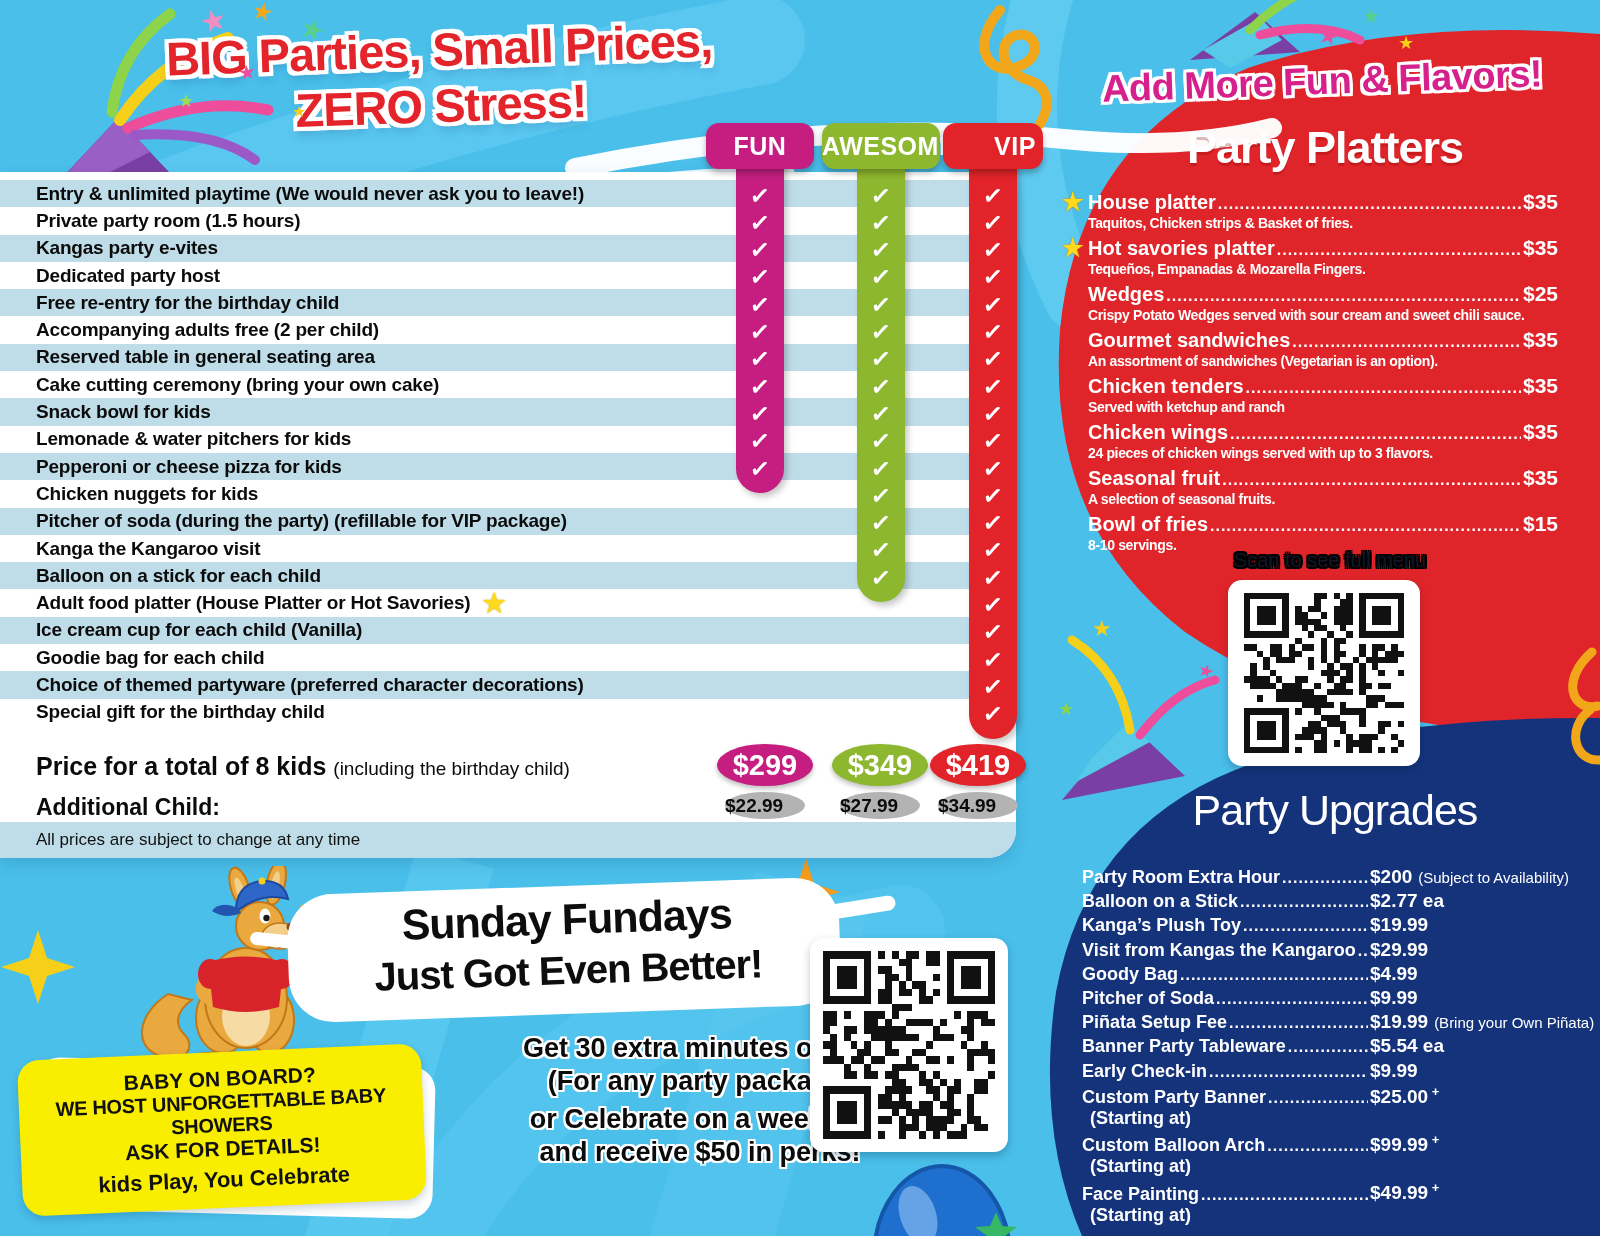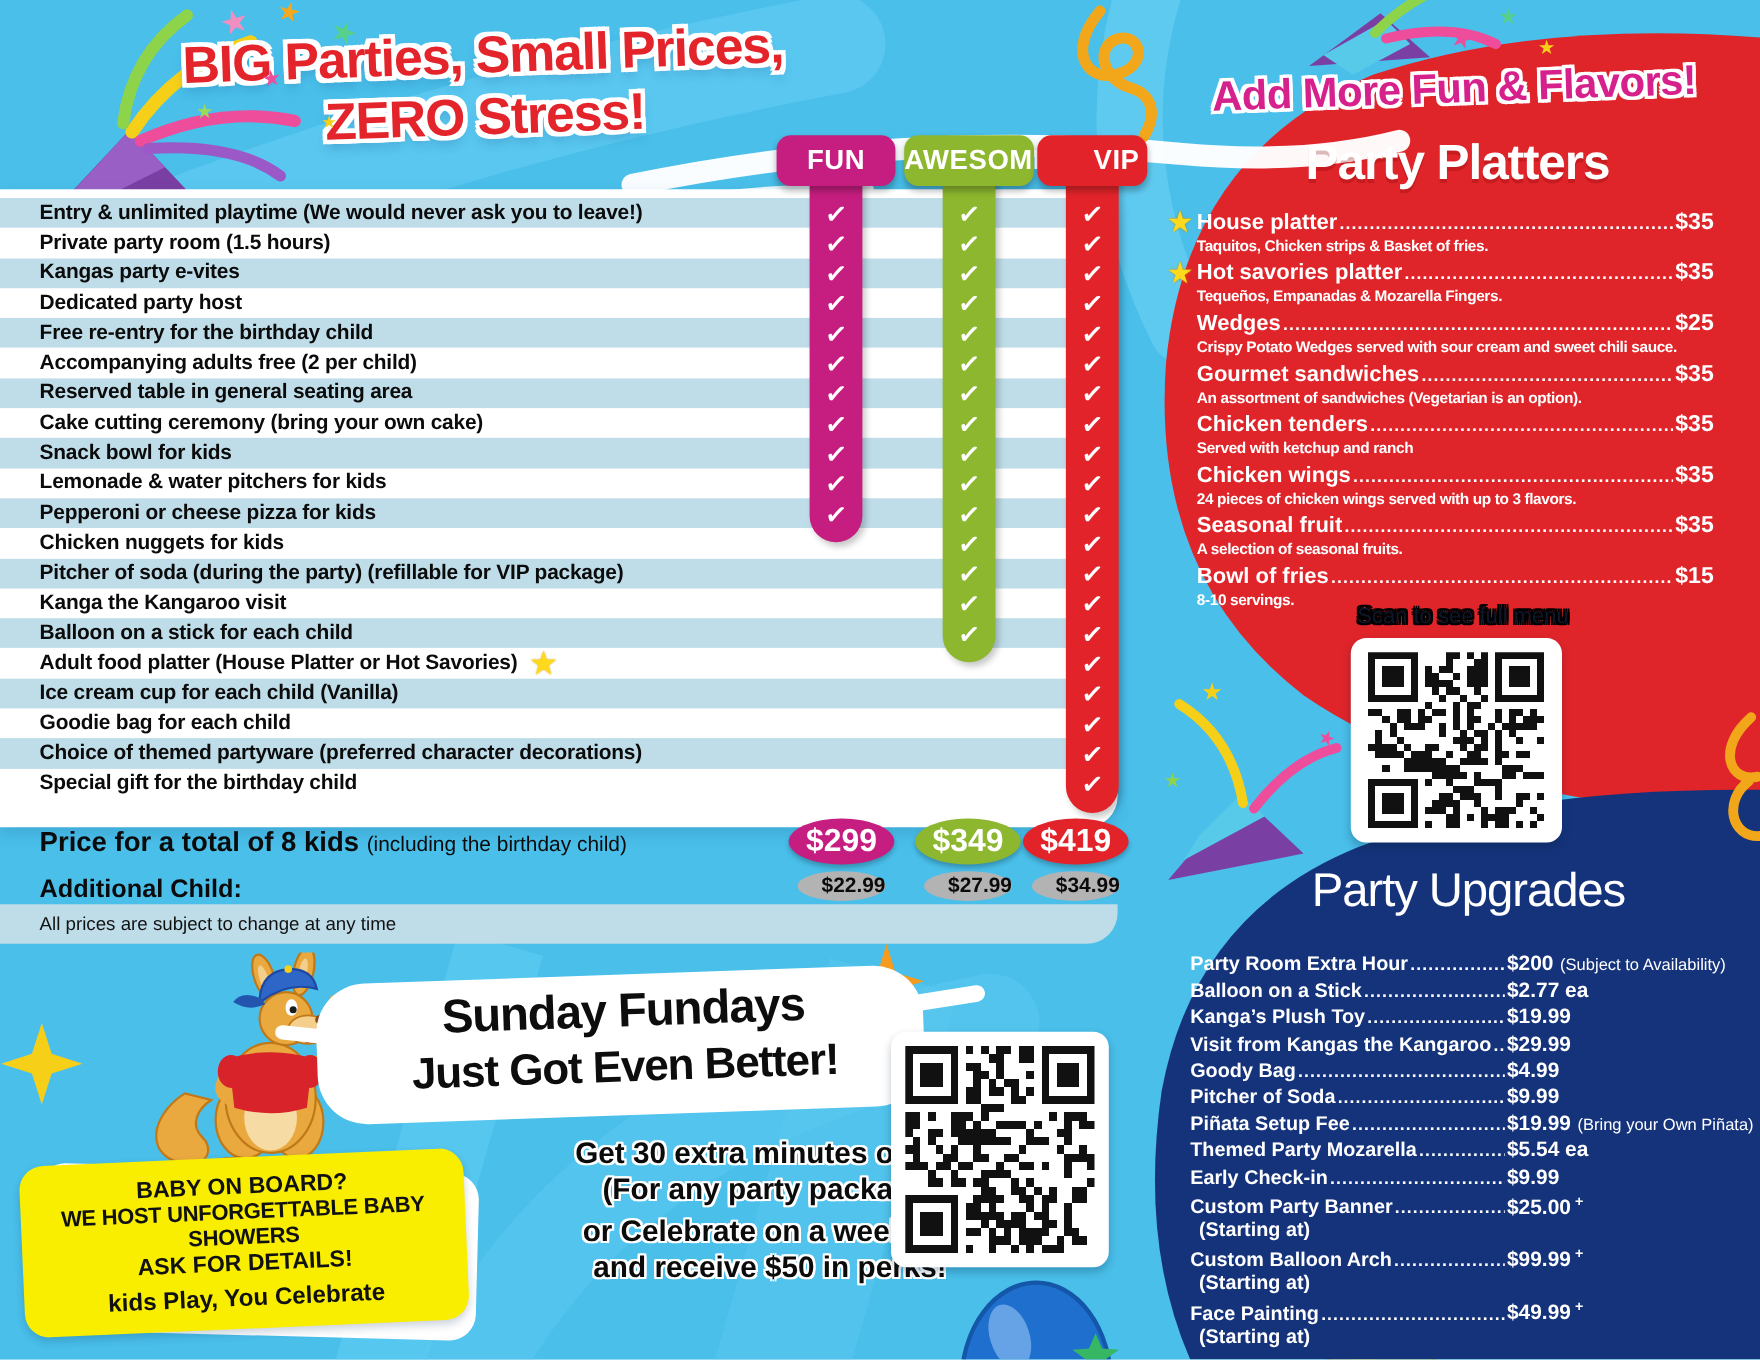--- a/index.html
+++ b/index.html
@@ -9,30 +9,30 @@
   .abs{position:absolute;}
   svg{display:block;}
   
   .ow2{text-shadow:-2px -2px 0 #fff,2px -2px 0 #fff,-2px 2px 0 #fff,2px 2px 0 #fff,-2px 0 0 #fff,2px 0 0 #fff,0 -2px 0 #fff,0 2px 0 #fff;}
   .ow3{text-shadow:-3px -3px 0 #fff,3px -3px 0 #fff,-3px 3px 0 #fff,3px 3px 0 #fff,-3px 0 0 #fff,3px 0 0 #fff,0 -3px 0 #fff,0 3px 0 #fff;}
   .ow4{text-shadow:-4px -4px 0 #fff,4px -4px 0 #fff,-4px 4px 0 #fff,4px 4px 0 #fff,-4px 0 0 #fff,4px 0 0 #fff,0 -4px 0 #fff,0 4px 0 #fff,0 7px 10px rgba(30,80,140,.35);}
   .ob2{text-shadow:-2px -2px 0 #000,2px -2px 0 #000,-2px 2px 0 #000,2px 2px 0 #000,-2px 0 0 #000,2px 0 0 #000,0 -2px 0 #000,0 2px 0 #000;}
   
   .title{left:50px;top:22px;width:780px;transform:rotate(-2deg);text-align:center;color:#E3242B;font-weight:bold;letter-spacing:-1px;line-height:56px;font-size:47px;}
   
-  .panel{left:0;top:172px;width:1016px;height:580px;background:#fff;border-radius:0 28px 28px 0;box-shadow:0 6px 14px rgba(20,80,120,.18);}
+  .panel{left:0;top:172px;width:1016px;height:686px;background:#fff;border-radius:0 28px 28px 0;box-shadow:0 6px 14px rgba(20,80,120,.18);}
   .feat-table{position:absolute;left:0;top:8px;width:100%;}
   .feat-row{position:relative;height:27.3px;display:flex;align-items:center;padding-left:36px;font-weight:bold;font-size:19px;color:#0b0b0b;letter-spacing:-0.2px;white-space:nowrap;}
   .feat-row.alt{background:#BFDDE9;}
   .feat-star{color:#FFD91C;font-size:26px;margin-left:12px;text-shadow:0 0 2px #caa000;line-height:20px;}
   .col-hdr{position:absolute;top:123px;height:46px;line-height:46px;border-radius:13px;text-align:center;color:#fff;font-weight:bold;font-size:25px;letter-spacing:.5px;box-shadow:0 4px 6px rgba(0,0,0,.28);z-index:6;}
   .ribbon{position:absolute;width:48px;border-radius:0 0 24px 24px;box-shadow:3px 4px 6px rgba(0,0,0,.22);z-index:5;}
   .check{position:absolute;left:0;width:100%;height:27.3px;line-height:27.3px;text-align:center;color:#fff;font-weight:bold;font-size:24px;transform:rotate(6deg);}
   .price-oval{position:absolute;top:744px;width:96px;height:42px;line-height:42px;border-radius:50%;text-align:center;color:#fff;font-weight:bold;font-size:29px;box-shadow:0 3px 5px rgba(0,0,0,.25);z-index:6;}
-  .addl-oval{position:absolute;top:792px;width:80px;height:27px;line-height:27px;border-radius:50%;text-align:right;background:#b3b3b3;color:#0b0b0b;font-weight:bold;font-size:19px;z-index:6;}
+  .addl-oval{position:absolute;top:792px;width:80px;height:27px;line-height:27px;border-radius:50%;text-align:left;background:#b3b3b3;color:#0b0b0b;font-weight:bold;font-size:19px;z-index:6;}
   .price-label{position:absolute;left:36px;top:580px;font-size:25px;color:#0b0b0b;white-space:nowrap;}
   .price-label .b{font-weight:bold;}
   .price-label .n{font-size:19px;font-weight:normal;}
   .addl-label{position:absolute;left:36px;top:622px;font-size:23px;font-weight:bold;color:#0b0b0b;}
   .foot-strip{position:absolute;left:0;top:650px;width:100%;height:36px;background:#BFDDE9;border-radius:0 0 28px 0;}
   .foot-strip span{display:block;padding-left:36px;line-height:36px;font-size:17px;color:#111;}
   
   .addmore{left:1072px;top:60px;width:500px;text-align:center;font-weight:bold;font-size:38px;letter-spacing:-0.5px;color:#D6218C;transform:rotate(-2deg);z-index:7;}
   .platters-title{left:1090px;top:122px;width:470px;text-align:center;color:#fff;font-weight:bold;font-size:45px;letter-spacing:-1px;z-index:7;text-shadow:0 3px 0 rgba(120,0,0,.25);}
   .platter-list{left:1088px;top:190px;width:470px;color:#fff;z-index:7;}
@@ -546,21 +546,21 @@
       <div class="up-row">
         <span class="up-left">
           <span>Piñata Setup Fee</span>
           <span class="dots"></span>
         </span>
         <span class="up-price">$19.99</span>
         <span class="up-note">(Bring your Own Piñata)</span>
       </div>
       <div class="up-row">
         <span class="up-left">
-          <span>Themed Party Mozarella</span>
+          <span>Banner Party Tableware</span>
           <span class="dots"></span>
         </span>
         <span class="up-price">$5.54 ea</span>
       </div>
       <div class="up-row">
         <span class="up-left">
           <span>Early Check-in</span>
           <span class="dots"></span>
         </span>
         <span class="up-price">$9.99</span>

